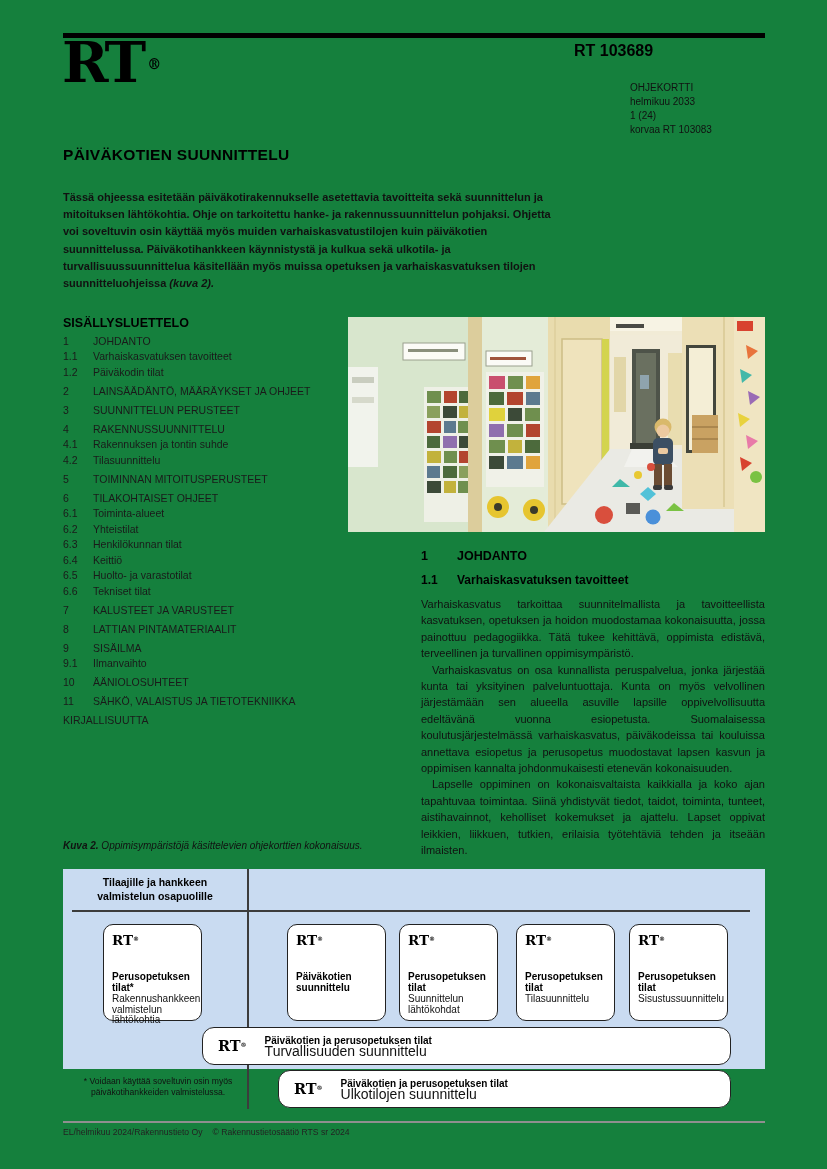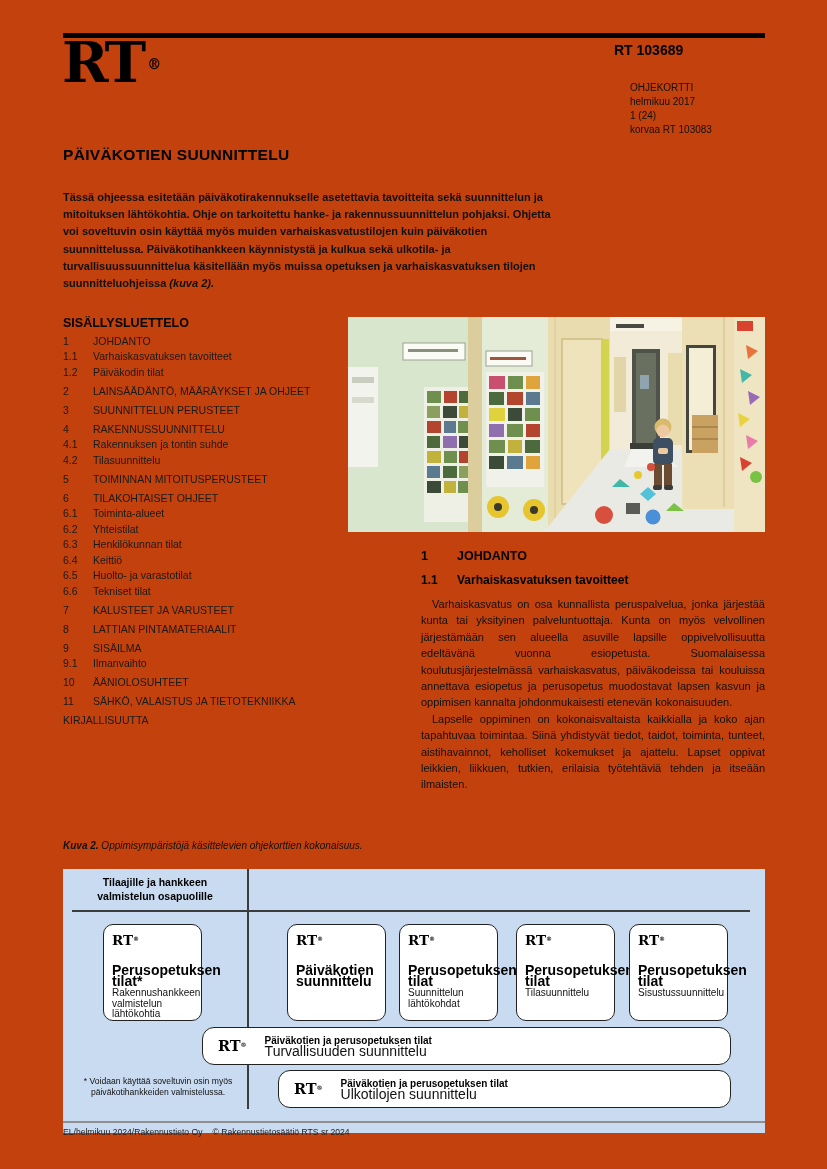--- a/index.html
+++ b/index.html
@@ -1,25 +1,25 @@
 <!DOCTYPE html>
 <html lang="fi"><head>
 <meta charset="utf-8">
 <style>
   html,body { margin:0; padding:0; background:#ffffff; }
   .page {
-    position:relative; width:827px; height:1169px; background:#c2410c;
+    position:relative; width:827px; height:1169px; background:#15803d;
     font-family:"Liberation Sans", sans-serif; color:#1a1a1a; overflow:hidden;
   }
   
   .topbar { position:absolute; left:63px; top:33px; width:702px; height:5px; background:#000; }
   .logo { position:absolute; left:62px; top:36px; font-family:"DejaVu Serif", serif;
           font-weight:bold; font-size:56px; line-height:52px; letter-spacing:-3px; color:#000; }
   .logo .reg { font-size:14px; letter-spacing:0; vertical-align:top; position:relative; top:2px; left:4px; }
-  .doc-number { position:absolute; left:614px; top:42px; font-size:14px; font-weight:bold; color:#000; }
+  .doc-number { position:absolute; left:574px; top:42px; font-size:16px; font-weight:bold; color:#000; }
   .doc-meta { position:absolute; left:582px; top:81px; font-size:10px; line-height:14px; color:#111;margin-left:48px; }
   
   .title { position:absolute; left:63px; top:146px; font-size:15.5px; font-weight:bold; letter-spacing:.3px; color:#000; }
   .intro { position:absolute; left:63px; top:189px; width:505px; font-size:11px; font-weight:bold;
            line-height:17.2px; color:#111; }
   .intro .ref { font-style:italic; }
   
   .toc { position:absolute; left:63px; top:316px; width:282px; }
   .toc-heading { font-size:12.5px; font-weight:bold; margin-bottom:3px; color:#000; }
   .toc-row { display:flex; font-size:10.5px; line-height:15.5px; }
@@ -33,34 +33,34 @@
   .article { position:absolute; left:421px; top:549px; width:344px; }
   .art-h1 { display:flex; font-size:12.5px; font-weight:bold; margin-bottom:10px; color:#000; }
   .art-h1 .num, .art-h2 .num { width:36px; flex:none; }
   .art-h2 { display:flex; font-size:12px; font-weight:bold; margin-bottom:9px; color:#000; }
   .art-p { font-size:11px; line-height:16.4px; text-align:justify; margin:0; color:#111; }
   .art-p.indent { text-indent:11px; }
   
   .caption { position:absolute; left:63px; top:840px; font-size:10px; font-style:italic; color:#111; }
   .caption .cap-label { font-weight:bold; }
   
-  .diagram { position:absolute; left:63px; top:869px; width:702px; height:264px; background:#c9dbf1; }
+  .diagram { position:absolute; left:63px; top:869px; width:702px; height:200px; background:#c9dbf1; }
   .dg-vline { position:absolute; left:184px; top:0; width:2px; height:240px; background:#3c3c3c; }
   .dg-hline { position:absolute; left:9px; top:41px; width:678px; height:2px; background:#3c3c3c; }
   .dg-head-left { position:absolute; left:0; top:7px; width:184px; padding:0 22px; box-sizing:border-box;
                   text-align:center; font-weight:bold; font-size:10.5px; line-height:13.5px; color:#000; }
   .dg-head-right { position:absolute; left:184px; top:14px; width:518px; text-align:center;
                    font-weight:bold; font-size:10.5px; color:#000; }
   .dg-card { position:absolute; top:55px; width:99px; height:97px; background:#fff;
              border:1.3px solid #222; border-radius:10px; padding:8px 8px; box-sizing:border-box; z-index:2; }
   .dg-card.c0 { left:40px; } .dg-card.c1 { left:224px; } .dg-card.c2 { left:336px; }
   .dg-card.c3 { left:453px; } .dg-card.c4 { left:566px; }
   .dg-rt { font-family:"DejaVu Serif", serif; font-weight:bold; font-size:13.5px; line-height:14px; color:#000; }
   .dg-rt .reg { font-size:6px; vertical-align:top; position:relative; top:-1px; }
-  .dg-card-title { font-weight:bold; font-size:14px; line-height:11px; margin-top:18px; color:#000; }
+  .dg-card-title { font-weight:bold; font-size:10px; line-height:11px; margin-top:24px; color:#000; }
   .dg-card-sub { font-size:10px; line-height:10.5px; margin-top:1px; color:#111; }
   .dg-wide { position:absolute; background:#fff; border:1.3px solid #222; border-radius:12px;
              display:flex; align-items:center; box-sizing:border-box; z-index:3; }
   .dg-wide.w0 { left:139px; top:158px; width:529px; height:38px; padding-left:15px; }
   .dg-wide.w1 { left:215px; top:201px; width:453px; height:38px; padding-left:15px; }
   .dg-wide .dg-rt { font-size:14.5px; margin-right:18px; }
   .dg-wide-title { font-weight:bold; font-size:10px; line-height:11.5px; color:#000; }
   .dg-wide-sub { font-size:14px; line-height:11px; color:#111; }
   .dg-footnote { position:absolute; left:6px; top:207px; width:178px; text-align:center;
                  font-size:8.6px; line-height:10.5px; color:#111; }
@@ -74,21 +74,21 @@
 
 <div class="page">
 
   <div class="topbar"></div>
 
   <div class="logo"><span>RT</span><span class="reg">®</span></div>
 
   <div class="doc-number">RT 103689</div>
   <div class="doc-meta">
     <div>OHJEKORTTI</div>
-    <div>helmikuu 2017</div>
+    <div>helmikuu 2033</div>
     <div>1 (24)</div>
     <div>korvaa RT 103083</div>
   </div>
 
   <div class="title">PÄIVÄKOTIEN SUUNNITTELU</div>
 
   <div class="intro">
     <span>Tässä ohjeessa esitetään päiväkotirakennukselle asetettavia tavoitteita sekä suunnittelun ja mitoituksen lähtökohtia. Ohje on tarkoitettu hanke- ja rakennussuunnittelun pohjaksi. Ohjetta voi soveltuvin osin käyttää myös muiden varhaiskasvatustilojen kuin päiväkotien suunnittelussa. Päiväkotihankkeen käynnistystä ja kulkua sekä ulkotila- ja turvallisuussuunnittelua käsitellään myös muissa opetuksen ja varhaiskasvatuksen tilojen suunnitteluohjeissa</span>
     <span class="ref">(kuva 2).</span>
   </div>
@@ -312,20 +312,21 @@
 
   <div class="article">
     <div class="art-h1">
         <span class="num">1</span>
         <span>JOHDANTO</span>
       </div>
     <div class="art-h2">
         <span class="num">1.1</span>
         <span>Varhaiskasvatuksen tavoitteet</span>
       </div>
+    <p class="art-p">Varhaiskasvatus tarkoittaa suunnitelmallista ja tavoitteellista kasvatuksen, opetuksen ja hoidon muodostamaa kokonaisuutta, jossa painottuu pedagogiikka. Tätä tukee kehittävä, oppimista edistävä, terveellinen ja turvallinen oppimisympäristö.</p>
     <p class="art-p indent">Varhaiskasvatus on osa kunnallista peruspalvelua, jonka järjestää kunta tai yksityinen palveluntuottaja. Kunta on myös velvollinen järjestämään sen alueella asuville lapsille oppivelvollisuutta edeltävänä vuonna esiopetusta. Suomalaisessa koulutusjärjestelmässä varhaiskasvatus, päiväkodeissa tai kouluissa annettava esiopetus ja perusopetus muodostavat lapsen kasvun ja oppimisen kannalta johdonmukaisesti etenevän kokonaisuuden.</p>
     <p class="art-p indent">Lapselle oppiminen on kokonaisvaltaista kaikkialla ja koko ajan tapahtuvaa toimintaa. Siinä yhdistyvät tiedot, taidot, toiminta, tunteet, aistihavainnot, keholliset kokemukset ja ajattelu. Lapset oppivat leikkien, liikkuen, tutkien, erilaisia työtehtäviä tehden ja itseään ilmaisten.</p>
   </div>
 
   <div class="caption">
     <span class="cap-label">Kuva 2.</span>
     <span>Oppimisympäristöjä käsittelevien ohjekorttien kokonaisuus.</span>
   </div>
 
   <div class="diagram">

